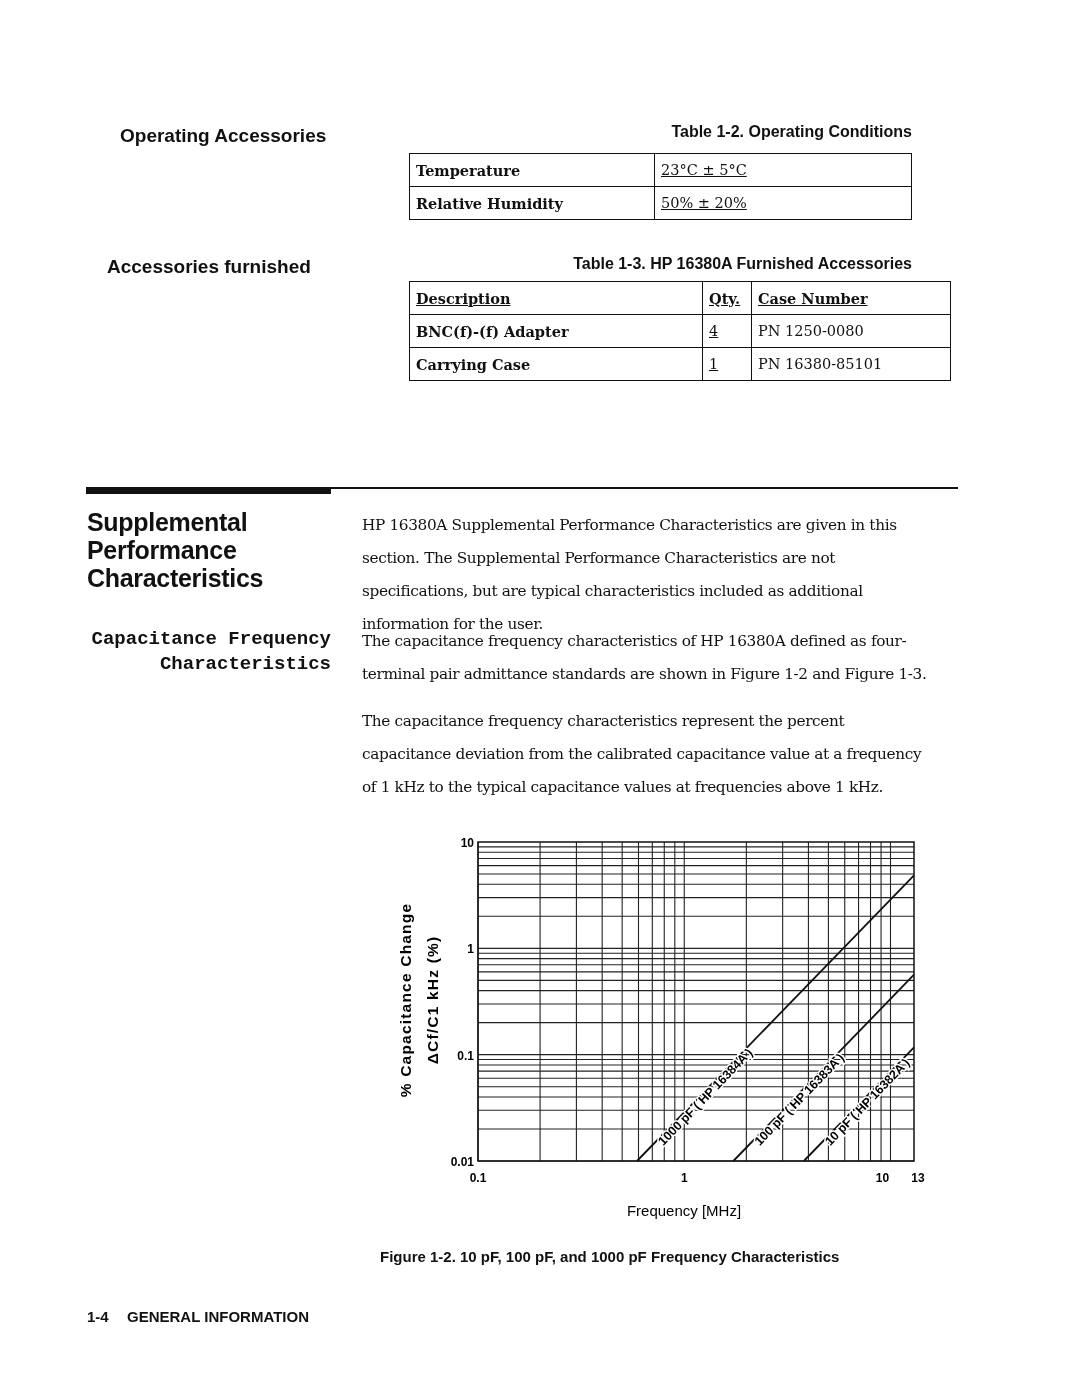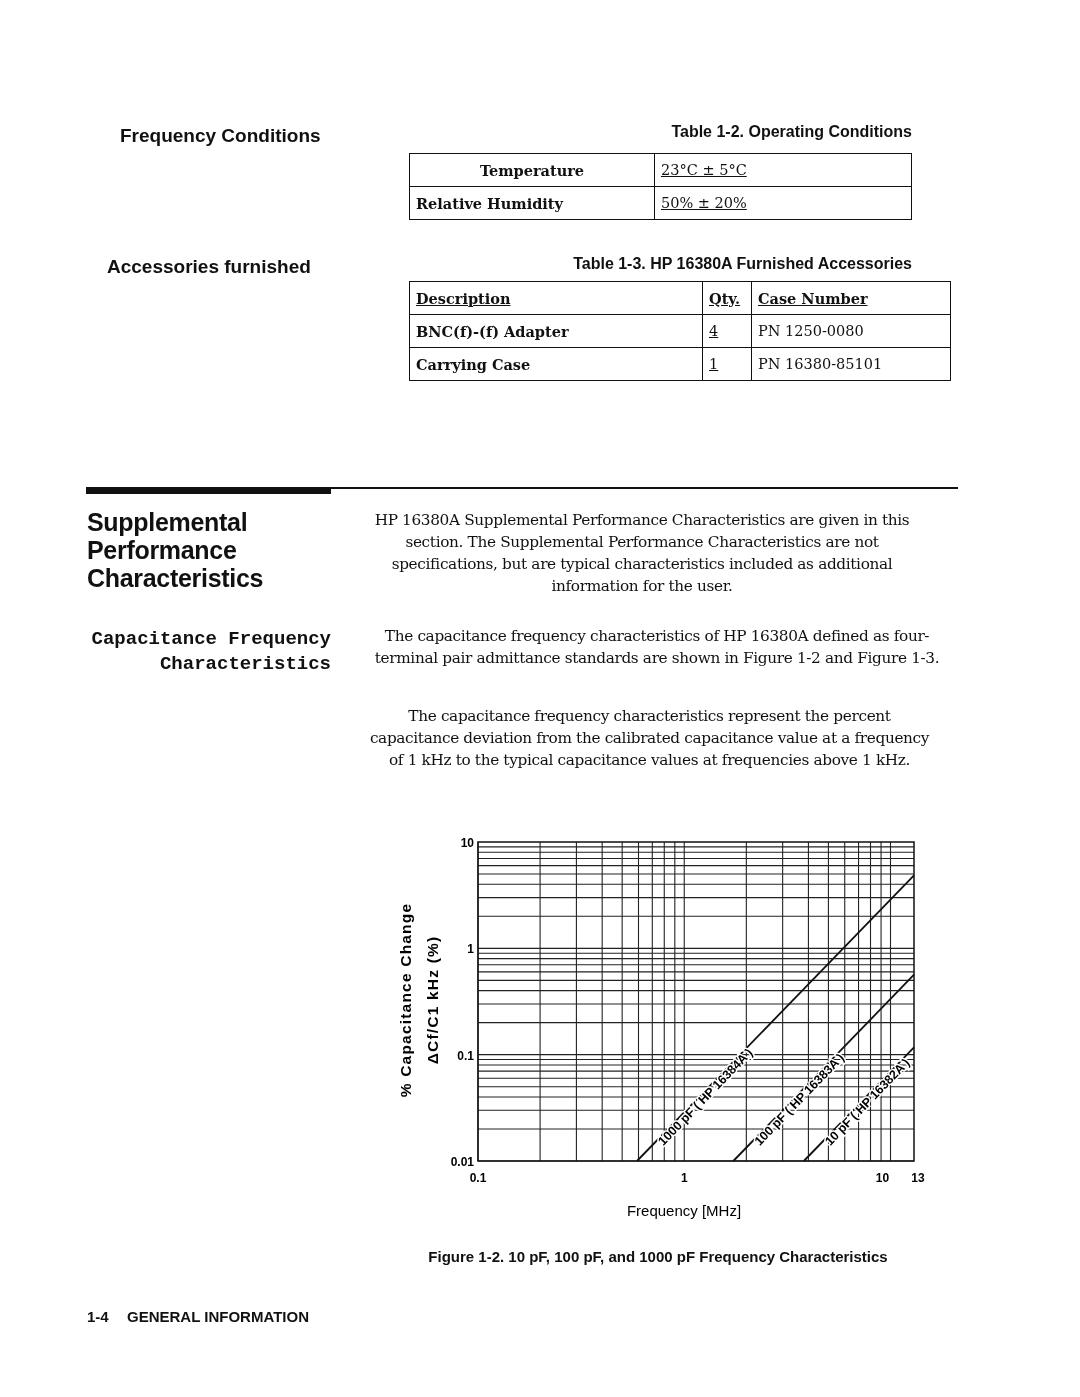--- a/index.html
+++ b/index.html
@@ -6,34 +6,34 @@
   body { width:1080px; height:1397px; position:relative; overflow:hidden; color:#111; }
   .sans { font-family:"Liberation Sans", "DejaVu Sans", sans-serif; }
   .abs { position:absolute; }
   .side-h { font-family:"Liberation Sans", sans-serif; font-weight:bold; font-size:19px; }
   .tbl-cap { font-family:"Liberation Sans", sans-serif; font-weight:bold; font-size:16px; text-align:right; }
   table.doc { position:absolute; border-collapse:collapse; font-family:"DejaVu Serif", serif; font-size:14.5px; }
   table.doc td { border:1.5px solid #111; padding:0 6px; height:32px; }
   .b { font-weight:bold; }
   .c { text-align:left;text-decoration:underline; }
   .big-h { font-family:"Liberation Sans", sans-serif; font-weight:bold; font-size:25px; line-height:28px; letter-spacing:-0.3px; }
-  .body-p { font-family:"DejaVu Serif", "Liberation Serif", serif; font-size:15.3px; line-height:22px; letter-spacing:-0.35px; width:560px;text-align:center; }
+  .body-p { font-family:"DejaVu Serif", "Liberation Serif", serif; font-size:15.3px; line-height:33px; letter-spacing:-0.35px; width:560px; }
   .rule-thin { position:absolute; left:86px; top:487px; width:872px; height:1.5px; background:#111; }
   .rule-thick { position:absolute; left:86px; top:488px; width:245px; height:6px; background:#111; }
   svg text { font-family:"Liberation Sans", sans-serif; font-weight:bold; }
 </style>
 </head>
 <body>
 
-<div class="abs side-h" style="left:120px; top:125px;">Frequency Conditions</div>
+<div class="abs side-h" style="left:120px; top:125px;">Operating Accessories</div>
 <div class="abs tbl-cap" style="left:410px; top:123px; width:502px;">Table 1-2. Operating Conditions</div>
 <table class="doc" style="left:409px; top:153px; width:503px;">
   <tbody>
       <tr>
-    <td class="b" style="width:232px;text-align:center;">Temperature</td>
+    <td class="b" style="width:232px;">Temperature</td>
     <td class="c">23°C ± 5°C</td>
   </tr>
   <tr>
     <td class="b">Relative Humidity</td>
     <td class="c">50% ± 20%</td>
   </tr>
 </tbody>
   </table>
 
 <div class="abs side-h" style="left:107px; top:256px;">Accessories furnished</div>
@@ -143,19 +143,19 @@
       <text x="474" y="1059.6666666666667" text-anchor="end" font-size="12">0.1</text>
       <text x="474" y="1166" text-anchor="end" font-size="12">0.01</text>
     </g>
   <text id="xlabel" x="684" y="1216" text-anchor="middle" font-size="15" font-weight="normal" style="font-weight:normal">Frequency [MHz]</text>
   <g transform="translate(411,1000) rotate(-90)">
     <text x="0" y="0" text-anchor="middle" font-size="15.5" letter-spacing="1.2">% Capacitance Change</text>
     <text x="0" y="27" text-anchor="middle" font-size="15.5" letter-spacing="1.2">ΔCf/C1 kHz (%)</text>
   </g>
 </svg>
 
-<div class="abs sans" style="left:380px; top:1248px; width:556px; text-align:center; font-weight:bold; font-size:15px;">Figure 1-2. 10 pF, 100 pF, and 1000 pF Frequency Characteristics</div>
+<div class="abs sans" style="left:380px; top:1248px; width:556px; text-align:left; font-weight:bold; font-size:15px;">Figure 1-2. 10 pF, 100 pF, and 1000 pF Frequency Characteristics</div>
 
 <div class="abs sans" style="left:87px; top:1308px; font-weight:bold; font-size:15px;">
   <span>1-4</span>
   <span style="display:inline-block; width:10px;"></span>
   <span>GENERAL INFORMATION</span>
 </div>
 
 </body></html>

